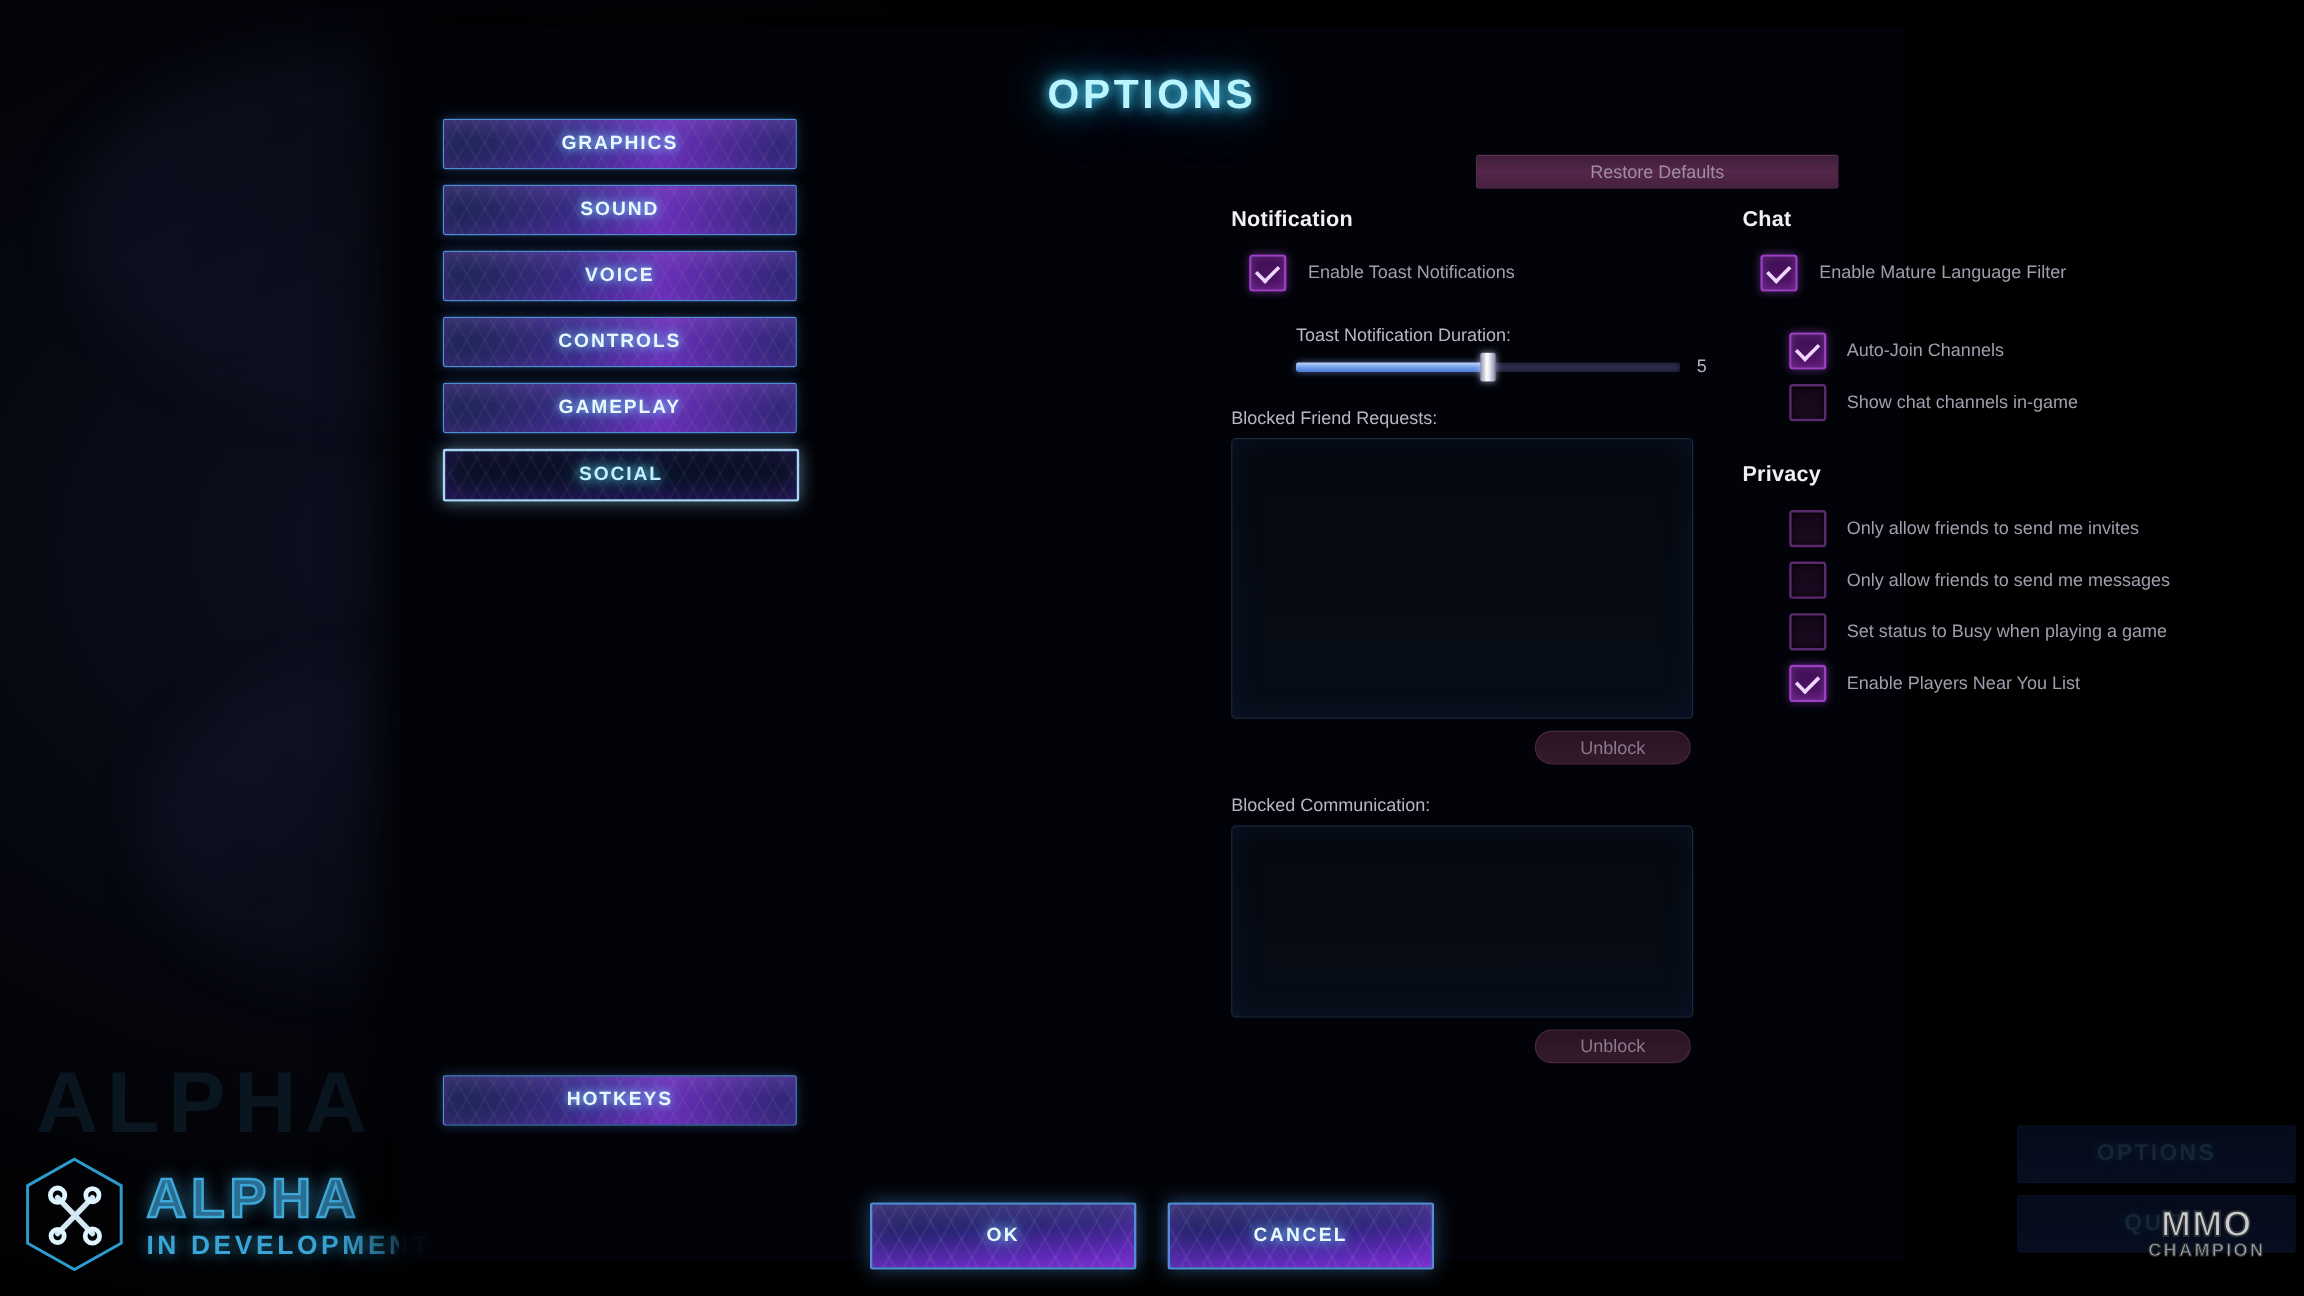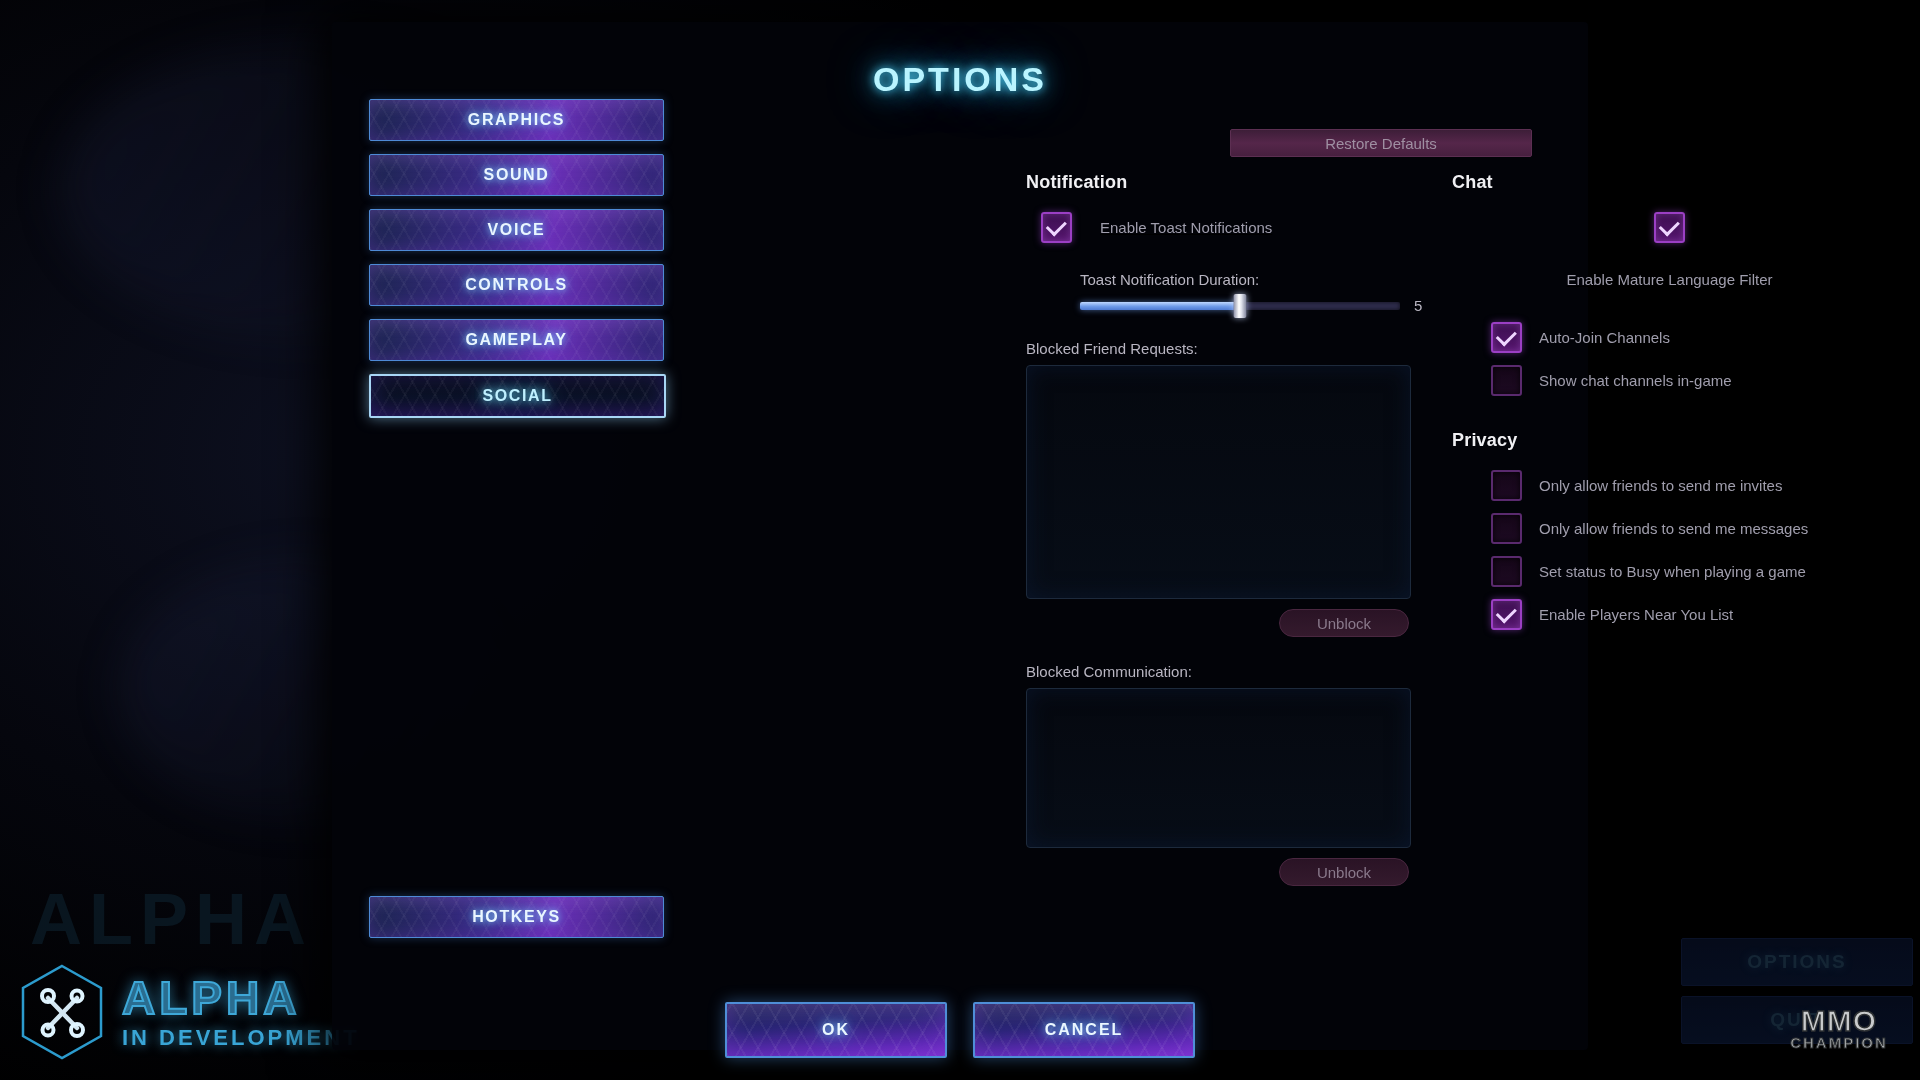--- a/index.html
+++ b/index.html
@@ -84,21 +84,21 @@
 
   
   .section-head{font-size:18px;font-weight:bold;color:#f0f0f3;letter-spacing:.2px;}
   .field-label{font-size:15px;color:#b9b6c2;}
   .opt-label{font-size:15px;color:#a09ead;}
 
   
   #col-notifications{position:absolute;left:694px;top:150px;width:400px;}
   #col-right{position:absolute;left:1120px;top:150px;width:420px;}
 
-  .check-row{display:flex;align-items:center;gap:28px;cursor:pointer;text-decoration:underline;}
+  .check-row{display:flex;align-items:center;gap:18px;cursor:pointer;text-decoration:underline;}
   .checkbox{width:27px;height:27px;flex:none;border:2px solid #5a2a6e;border-radius:3px;
       background:linear-gradient(180deg,#150618 0%,#1d0a22 100%);
       display:flex;align-items:center;justify-content:center;
       box-shadow:inset 0 0 6px rgba(0,0,0,.8);}
   .checkbox.on{border-color:#9b3fc4;
       background:linear-gradient(180deg,#3d0f50 0%,#55156e 100%);
       box-shadow:0 0 7px rgba(160,70,210,.5),inset 0 0 7px rgba(200,120,240,.28);}
   .checkbox .tick{display:none;width:15px;height:9px;border-left:3px solid #efd6ff;
       border-bottom:3px solid #efd6ff;transform:rotate(-45deg) translate(1px,-2px);}
   .checkbox.on .tick{display:block;}
@@ -253,21 +253,21 @@
       <div class="unblock-btn">
         <span>Unblock</span>
       </div>
     </div>
   </div>
 
   <div id="col-right">
 
     <div>
       <div class="section-head">Chat</div>
-      <div class="check-row first-opt" style="margin-left:15px;flex-direction:column;">
+      <div class="check-row first-opt" style="margin-left:15px;">
         <span class="checkbox on">
             <span class="tick"></span>
           </span>
         <span class="opt-label">Enable Mature Language Filter</span>
       </div>
     </div>
 
     <div class="head-gap">
       <div class="opt-row first-opt">
         <span class="checkbox on">

